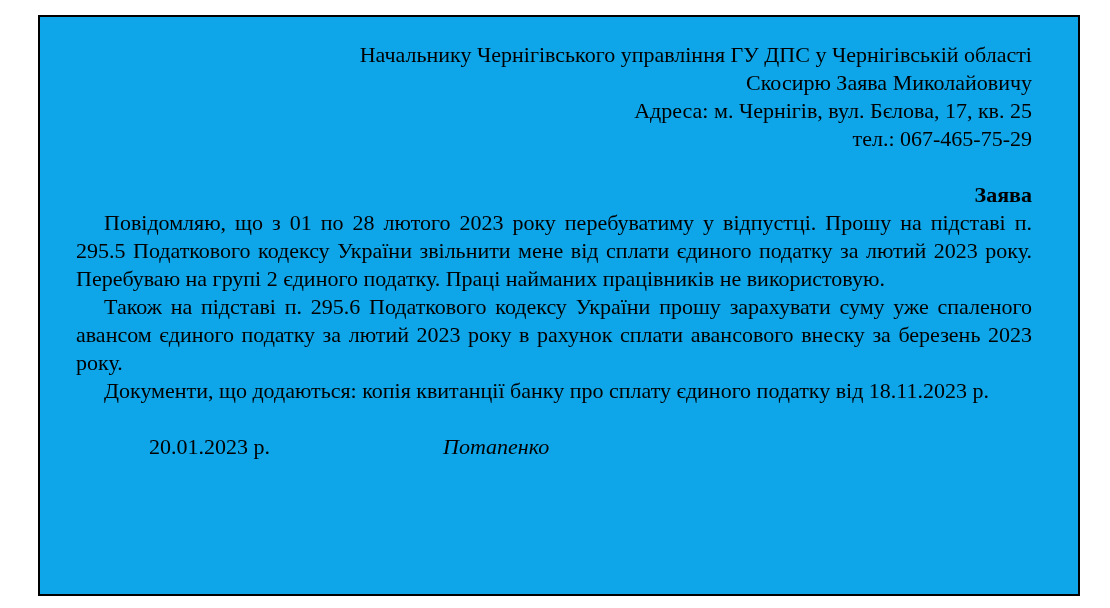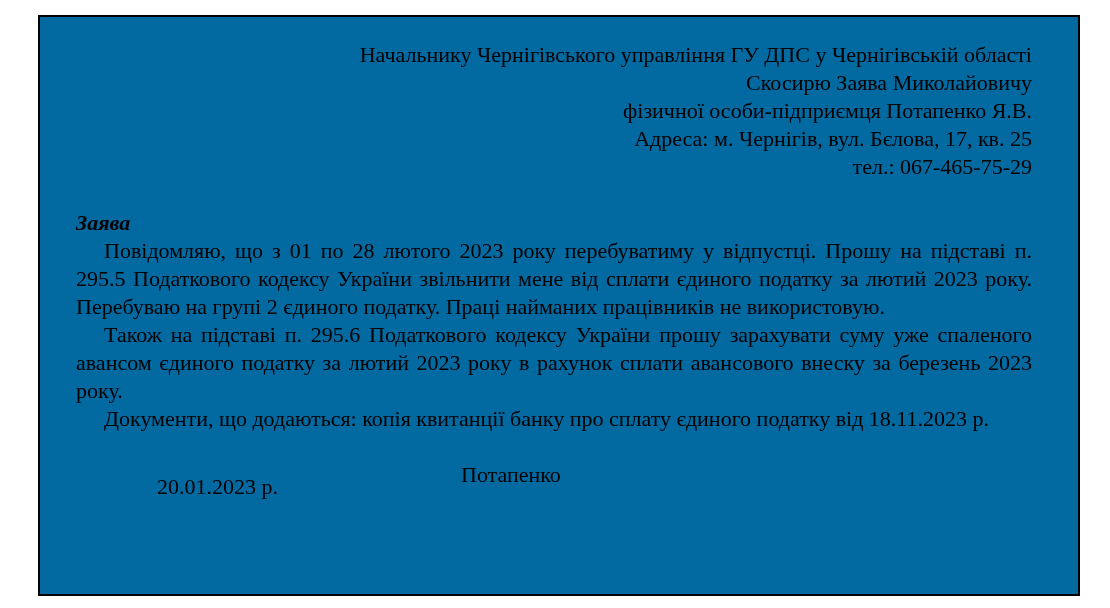--- a/index.html
+++ b/index.html
@@ -9,59 +9,57 @@
     font-family: "Liberation Serif", serif;
     color: #000000;
     position: relative;
     overflow: hidden;
   }
   .sheet {
     position: absolute;
     left: 38px; top: 15px;
     width: 1042px; height: 581px;
     border: 2px solid #000000;
-    background: #0369a1;
+    background: #0ea5e9;
   }
   .content {
     position: absolute;
     left: 36px; right: 46px; top: 24px;
     font-size: 22px;
     line-height: 28px;
   }
   .recipient-block { text-align: right; }
   .recipient-line { white-space: nowrap; }
   .doc-title {
-    text-align: left;
+    text-align: right;
     font-weight: bold;
     margin-top: 28px;
-    font-style: italic;
   }
   .para {
     text-align: justify;
     text-indent: 28px;
   }
   .signature-row {
     position: relative;
     margin-top: 28px;
     height: 28px;
   }
-  .sig-date { position: absolute; left: 81px; white-space: nowrap; margin-top: 12px; }
-  .sig-sign { position: absolute; left: 385px; white-space: nowrap; }
+  .sig-date { position: absolute; left: 73px; white-space: nowrap; }
+  .sig-sign { position: absolute; left: 367px; font-style: italic; white-space: nowrap; }
   .sig-name { position: absolute; left: 667px; white-space: nowrap; }
 </style>
 </head>
 <body>
 
 <div class="sheet">
   <div class="content">
 
     <div class="recipient-block">
       <div class="recipient-line">Начальнику Чернігівського управління ГУ ДПС у Чернігівській області</div>
       <div class="recipient-line">Скосирю Заява Миколайовичу</div>
-      <div class="recipient-line">фізичної особи-підприємця Потапенко Я.В.</div>
       <div class="recipient-line">Адреса: м. Чернігів, вул. Бєлова, 17, кв. 25</div>
       <div class="recipient-line">тел.: 067-465-75-29</div>
     </div>
 
     <div class="doc-title">Заява</div>
 
     <div class="para">Повідомляю, що з 01 по 28 лютого 2023 року перебуватиму у відпустці. Прошу на підставі п. 295.5 Податкового кодексу України звільнити мене від сплати єдиного податку за лютий 2023 року. Перебуваю на групі 2 єдиного податку. Праці найманих працівників не використовую.</div>
 
     <div class="para">Також на підставі п. 295.6 Податкового кодексу України прошу зарахувати суму уже спаленого авансом єдиного податку за лютий 2023 року в рахунок сплати авансового внеску за березень 2023 року.</div>
 

